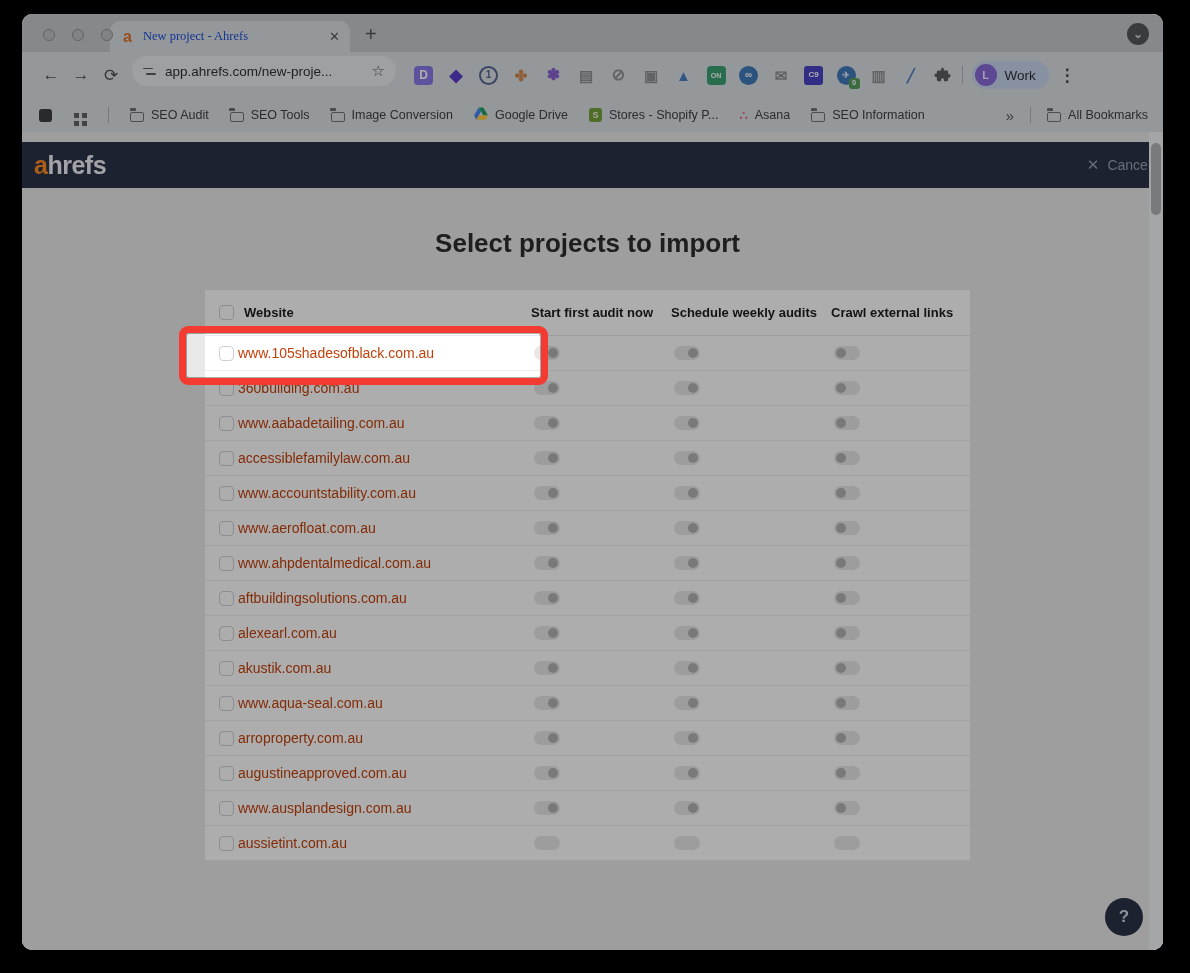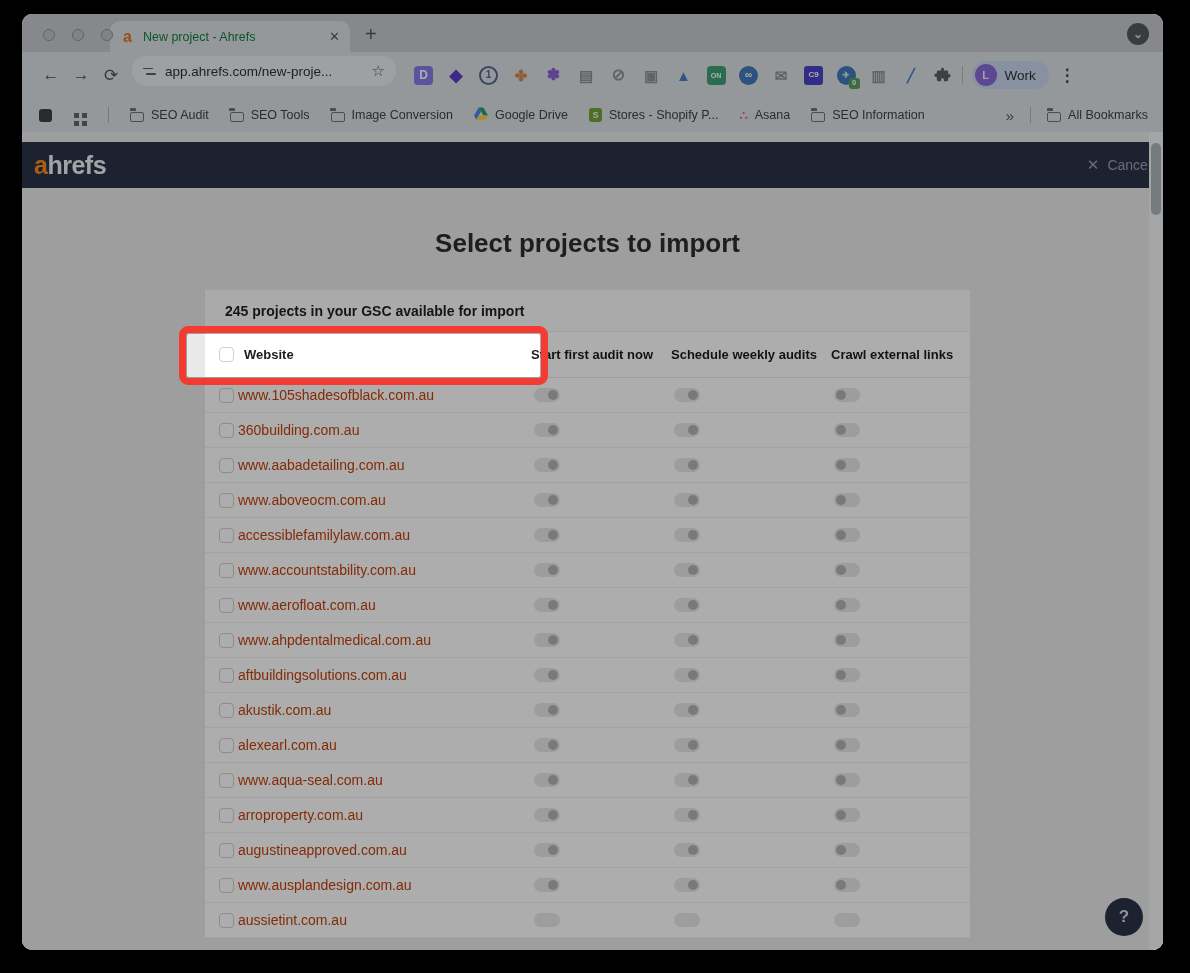--- a/index.html
+++ b/index.html
@@ -9,21 +9,21 @@
             border-radius:10px; overflow:hidden; background:#e9e9e9; }
 
   
   .tabstrip { position:relative; height:38px; background:#c6c9ce;
               display:flex; align-items:flex-end; }
   .tl-group { position:absolute; left:21px; top:15px; display:flex; gap:17px; }
   .tl { width:12px; height:12px; border-radius:50%; background:#bfc2c6; border:1px solid #8f9296; }
   .tab { width:240px; height:31px; background:#dce0e4; border-radius:10px 10px 0 0;
          display:flex; align-items:center; padding:0 10px 0 13px; margin-left:88px; }
   .tab .fav { color:#e0722a; font-weight:700; font-size:16px; }
-  .tab .t { font-size:12.5px; color:#15803d; margin-left:11px; flex:1; white-space:nowrap; overflow:hidden; }
+  .tab .t { font-size:12.5px; color:#1d4ed8; margin-left:11px; flex:1; white-space:nowrap; overflow:hidden;font-family:Liberation Serif, serif; }
   .tab .x { color:#55585c; font-size:13px; }
   .newtab { font-size:20px; color:#54575b; margin-left:15px; margin-bottom:6px; }
   .tabsearch { position:absolute; right:14px; top:9px; width:22px; height:22px; border-radius:50%;
                background:#55585d; color:#d9dbde; display:flex; align-items:center;
                justify-content:center; font-size:12px; font-weight:700; }
 
   .toolbar { height:46px; background:#dce0e4; display:flex; align-items:center; padding:0 12px 0 14px; }
   .nav-ic { font-size:17px; color:#4d5155; width:30px; text-align:center; }
   .urlbar { width:264px; height:30px; background:#e9ecf0; border-radius:15px;
             display:flex; align-items:center; padding:0 11px; margin:0 8px 8px 6px; gap:9px; }
@@ -220,21 +220,20 @@
       <span class="logo"><span class="la">a</span><span class="lr">hrefs</span></span>
       <span class="cancel">
         <span class="cx">✕</span>
         <span>Cancel</span>
       </span>
     </div>
 
     <div class="page-title">Select projects to import</div>
 
     <div class="table">
-      <div class="band">245 projects in your GSC available for import</div>
       <div class="thead">
         <span class="cb"></span>
         <span class="wlabel">Website</span>
         <span class="cell c1">Start first audit now</span>
         <span class="cell c2">Schedule weekly audits</span>
         <span class="cell c3">Crawl external links</span>
       </div>
       <div>
           <div class="trow">
             <span class="cb"></span>
@@ -288,39 +287,20 @@
               </span>
             </span>
             <span class="cell c3">
               <span class="toggle off">
                 <span class="knob"></span>
               </span>
             </span>
           </div>
           <div class="trow">
             <span class="cb"></span>
-            <span class="site">www.aboveocm.com.au</span>
-            <span class="cell c1">
-              <span class="toggle on">
-                <span class="knob"></span>
-              </span>
-            </span>
-            <span class="cell c2">
-              <span class="toggle on">
-                <span class="knob"></span>
-              </span>
-            </span>
-            <span class="cell c3">
-              <span class="toggle off">
-                <span class="knob"></span>
-              </span>
-            </span>
-          </div>
-          <div class="trow">
-            <span class="cb"></span>
             <span class="site">accessiblefamilylaw.com.au</span>
             <span class="cell c1">
               <span class="toggle on">
                 <span class="knob"></span>
               </span>
             </span>
             <span class="cell c2">
               <span class="toggle on">
                 <span class="knob"></span>
               </span>
@@ -402,40 +382,40 @@
               </span>
             </span>
             <span class="cell c3">
               <span class="toggle off">
                 <span class="knob"></span>
               </span>
             </span>
           </div>
           <div class="trow">
             <span class="cb"></span>
+            <span class="site">alexearl.com.au</span>
+            <span class="cell c1">
+              <span class="toggle on">
+                <span class="knob"></span>
+              </span>
+            </span>
+            <span class="cell c2">
+              <span class="toggle on">
+                <span class="knob"></span>
+              </span>
+            </span>
+            <span class="cell c3">
+              <span class="toggle off">
+                <span class="knob"></span>
+              </span>
+            </span>
+          </div>
+          <div class="trow">
+            <span class="cb"></span>
             <span class="site">akustik.com.au</span>
-            <span class="cell c1">
-              <span class="toggle on">
-                <span class="knob"></span>
-              </span>
-            </span>
-            <span class="cell c2">
-              <span class="toggle on">
-                <span class="knob"></span>
-              </span>
-            </span>
-            <span class="cell c3">
-              <span class="toggle off">
-                <span class="knob"></span>
-              </span>
-            </span>
-          </div>
-          <div class="trow">
-            <span class="cb"></span>
-            <span class="site">alexearl.com.au</span>
             <span class="cell c1">
               <span class="toggle on">
                 <span class="knob"></span>
               </span>
             </span>
             <span class="cell c2">
               <span class="toggle on">
                 <span class="knob"></span>
               </span>
             </span>

